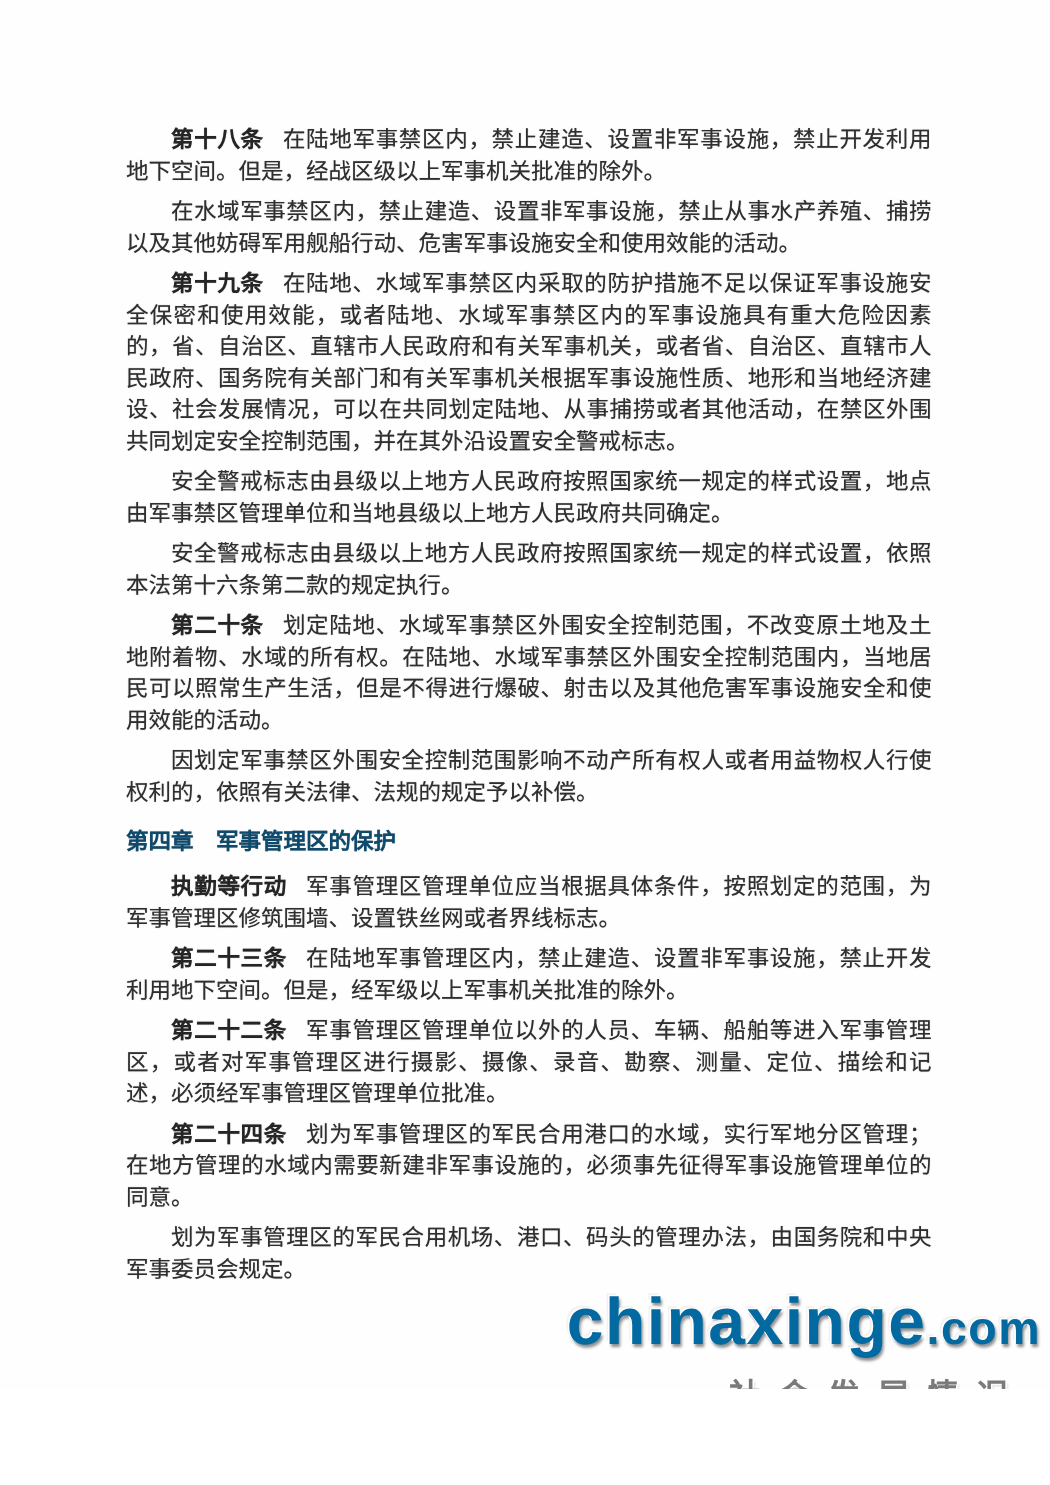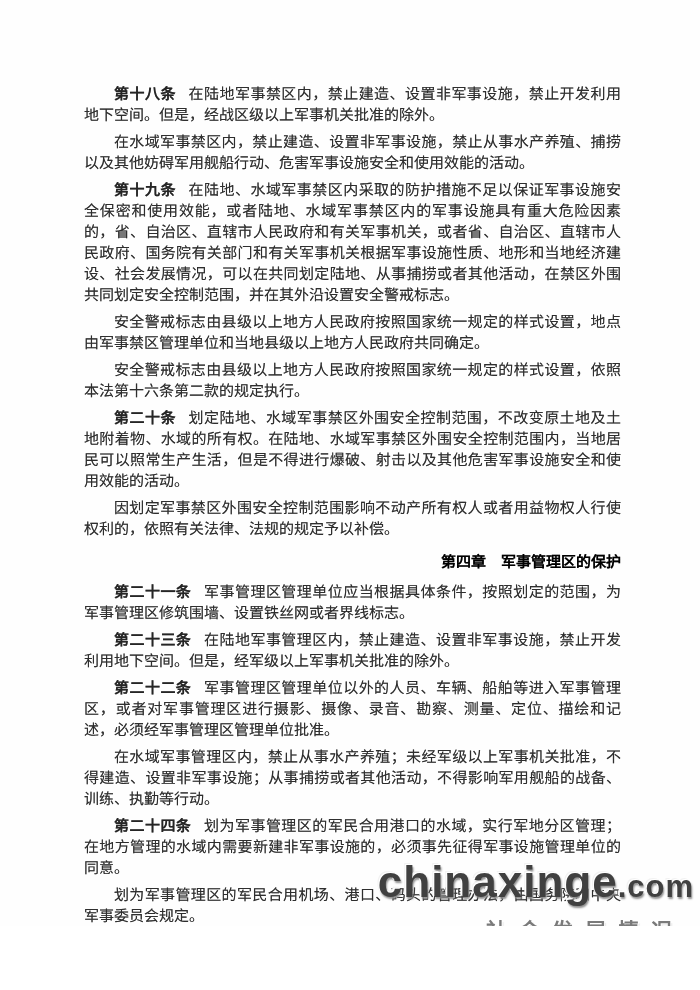--- a/index.html
+++ b/index.html
@@ -33,39 +33,39 @@
   .lead {
     font-weight: bold;
     color: #252525;
   }
   .lead:not(:empty) {
     margin-right: 0.85em;
   }
   .chapter {
     font-size: 15px;
     font-weight: bold;
-    text-align: right;
+    text-align: left;
     text-indent: 0;
     margin: 12px 0 9px 0;
-    color: #000000;
+    color: #0c4a6e;
   }
   .watermark {
     position: absolute;
     right: 6px;
     top: 858px;
     text-align: right;
     font-family: "Liberation Sans", "DejaVu Sans", sans-serif;
     pointer-events: none;
   }
   .wm-domain {
     font-weight: bold;
     font-size: 44px;
     line-height: 48px;
     letter-spacing: 1px;
-    color: #404040;
+    color: #0369a1;
     text-shadow: -1px -1px 0 #ffffff, -2px -2px 0 #f2f2f2, 1px 2px 2px #8f8f8f;
     margin-left: 16px;
   }
   .wm-tld {
     font-size: 31px;
   }
   .wm-site {
     margin-top: 3px;
     margin-right: 10px;
     font-weight: bold;
@@ -90,27 +90,26 @@
     <p><b class="lead"></b><span>安全警戒标志由县级以上地方人民政府按照国家统一规定的样式设置，地点由军事禁区管理单位和当地县级以上地方人民政府共同确定。</span></p>
 
     <p><b class="lead"></b><span>安全警戒标志由县级以上地方人民政府按照国家统一规定的样式设置，依照本法第十六条第二款的规定执行。</span></p>
 
     <p><b class="lead">第二十条</b><span>划定陆地、水域军事禁区外围安全控制范围，不改变原土地及土地附着物、水域的所有权。在陆地、水域军事禁区外围安全控制范围内，当地居民可以照常生产生活，但是不得进行爆破、射击以及其他危害军事设施安全和使用效能的活动。</span></p>
 
     <p><b class="lead"></b><span>因划定军事禁区外围安全控制范围影响不动产所有权人或者用益物权人行使权利的，依照有关法律、法规的规定予以补偿。</span></p>
 
     <h2 class="chapter">第四章　军事管理区的保护</h2>
 
-    <p><b class="lead">第二十一条</b><span>军事管理区管理单位应当根据具体条件，按照划定的范围，为军事管理区修筑围墙、设置铁丝网或者界线标志。</span></p>
+    <p><b class="lead">执勤等行动</b><span>军事管理区管理单位应当根据具体条件，按照划定的范围，为军事管理区修筑围墙、设置铁丝网或者界线标志。</span></p>
 
     <p><b class="lead">第二十三条</b><span>在陆地军事管理区内，禁止建造、设置非军事设施，禁止开发利用地下空间。但是，经军级以上军事机关批准的除外。</span></p>
 
     <p><b class="lead">第二十二条</b><span>军事管理区管理单位以外的人员、车辆、船舶等进入军事管理区，或者对军事管理区进行摄影、摄像、录音、勘察、测量、定位、描绘和记述，必须经军事管理区管理单位批准。</span></p>
 
-    <p><b class="lead"></b><span>在水域军事管理区内，禁止从事水产养殖；未经军级以上军事机关批准，不得建造、设置非军事设施；从事捕捞或者其他活动，不得影响军用舰船的战备、训练、执勤等行动。</span></p>
 
     <p><b class="lead">第二十四条</b><span>划为军事管理区的军民合用港口的水域，实行军地分区管理；在地方管理的水域内需要新建非军事设施的，必须事先征得军事设施管理单位的同意。</span></p>
 
     <p><b class="lead"></b><span>划为军事管理区的军民合用机场、港口、码头的管理办法，由国务院和中央军事委员会规定。</span></p>
 
   </div>
 
   <div class="watermark">
     <div class="wm-domain"><span>chinaxinge</span><span class="wm-tld">.com</span></div>
     <div class="wm-site">社会发展情况</div>

